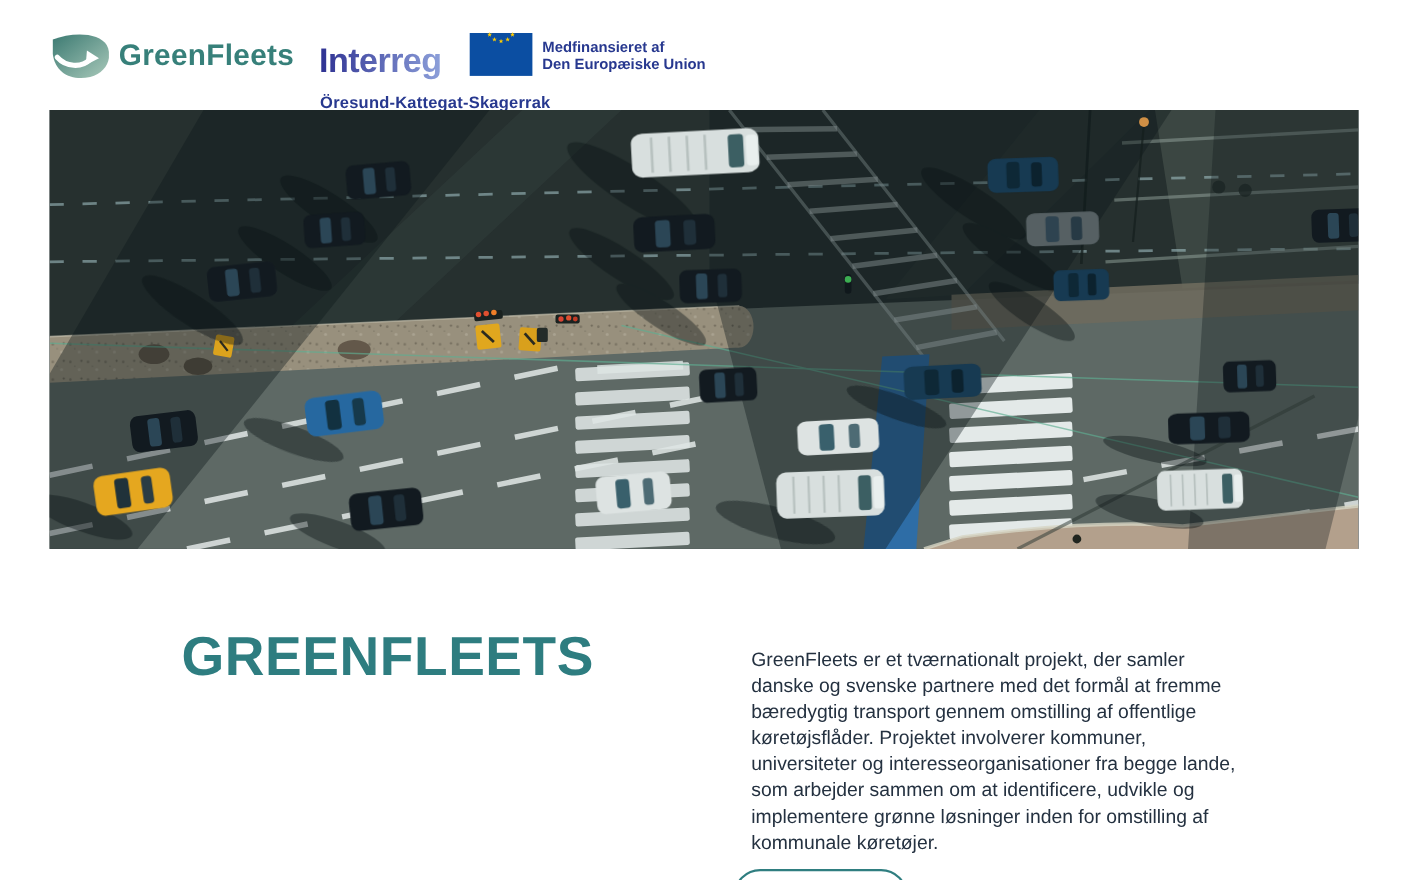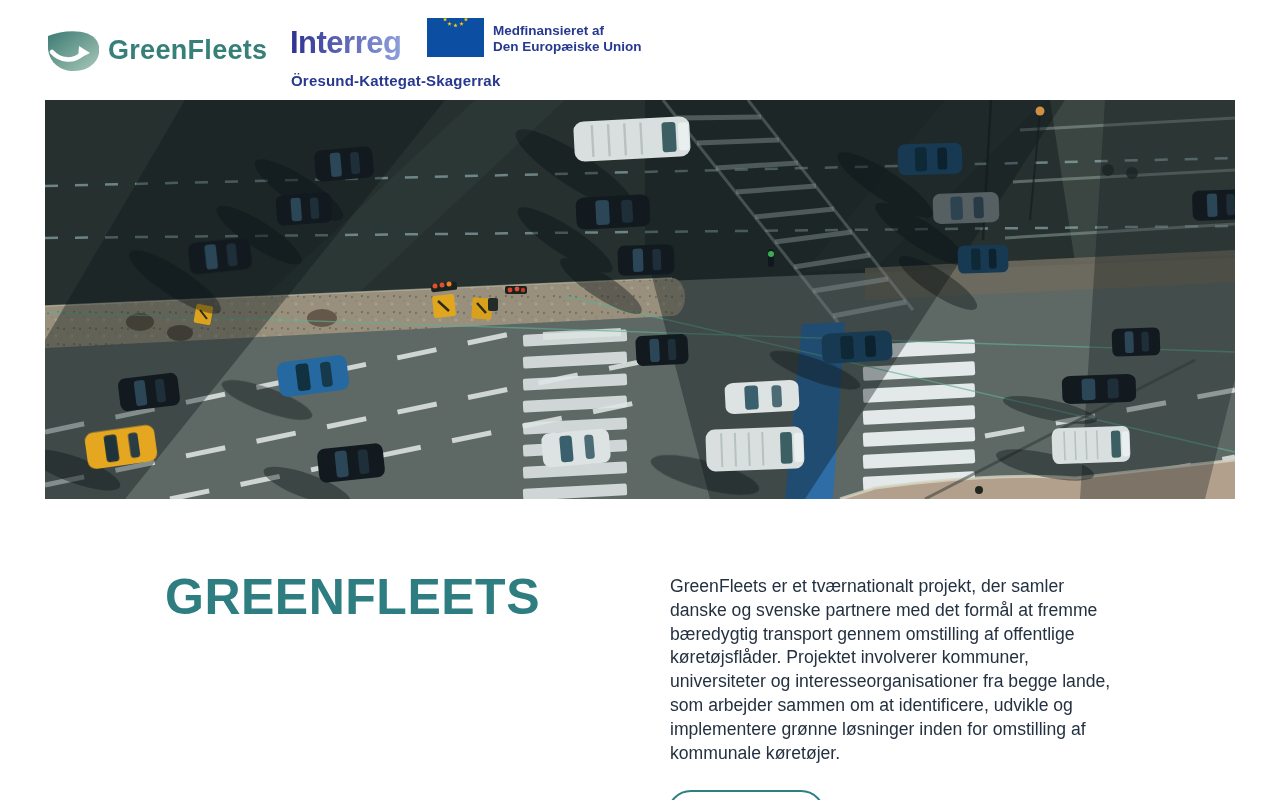--- a/index.html
+++ b/index.html
@@ -3,29 +3,29 @@
 <meta charset="utf-8">
 <style>
   html,body{margin:0;padding:0;background:#ffffff;}
   body{width:1280px;height:800px;overflow:hidden;font-family:"Liberation Sans",sans-serif;}
   .page{position:relative;width:1280px;height:800px;background:#fff;}
 
   
   .header{position:absolute;left:0;top:0;width:1280px;height:100px;background:#fff;}
   .brand{position:absolute;left:45px;top:27px;display:flex;align-items:center;gap:9px;text-decoration:none;cursor:pointer;}
   .brand-word{font-size:27px;font-weight:600;color:#37807a;letter-spacing:.3px;}
-  .interreg{position:absolute;left:290px;top:16px;}
+  .interreg{position:absolute;left:290px;top:28px;}
 
   
   .hero{position:absolute;left:45px;top:100px;width:1190px;height:399px;overflow:hidden;background:#26302f;}
   .hero svg{display:block;}
 
   
   .title{position:absolute;left:165px;top:570px;margin:0;font-size:50px;line-height:1.1;font-weight:700;letter-spacing:.5px;color:#2e7d80;}
-  .para{position:absolute;left:667px;top:572px;width:452px;margin:3px;font-size:17.6px;line-height:1.355;color:#243140;}
+  .para{position:absolute;left:667px;top:572px;width:452px;margin:16px;font-size:17.6px;line-height:1.355;color:#243140;}
   .cta{position:absolute;left:667px;top:790px;width:158px;height:48px;border:2.5px solid #2f7e80;border-radius:26px;background:#fff;cursor:pointer;}
 </style>
 </head>
 <body>
 
 <div class="page">
 
   <header class="header">
 
     <a class="brand">

